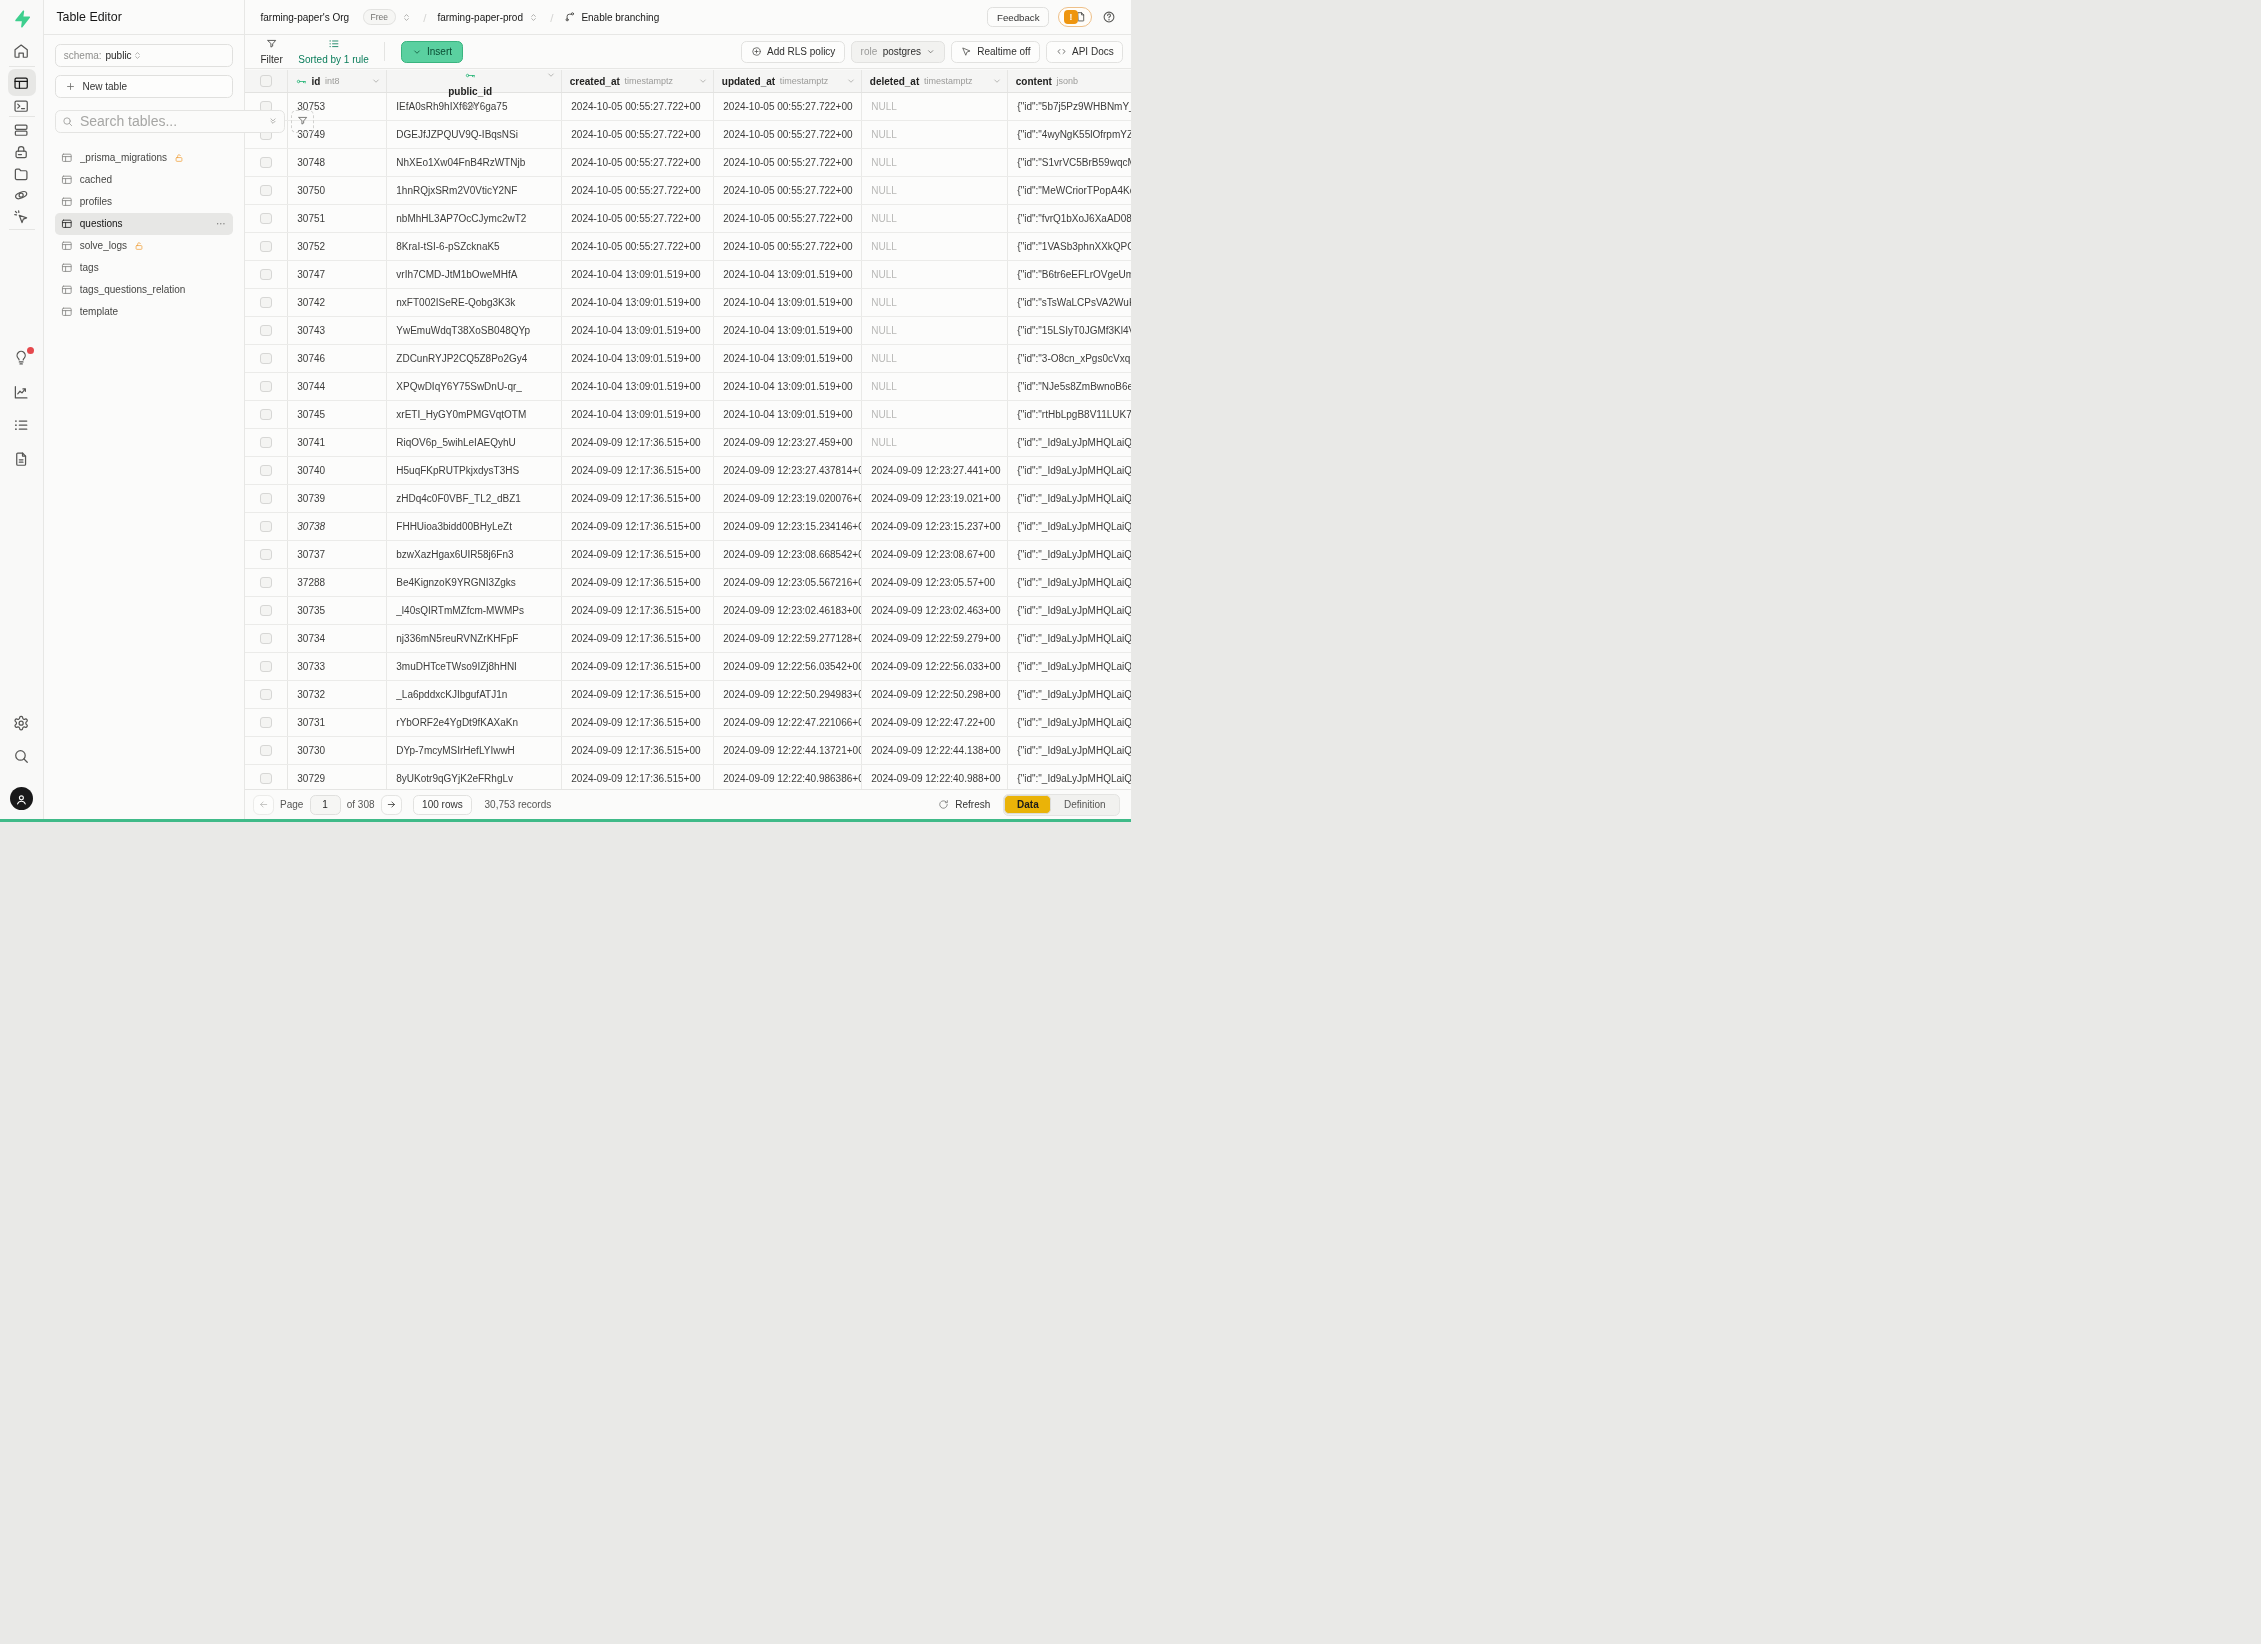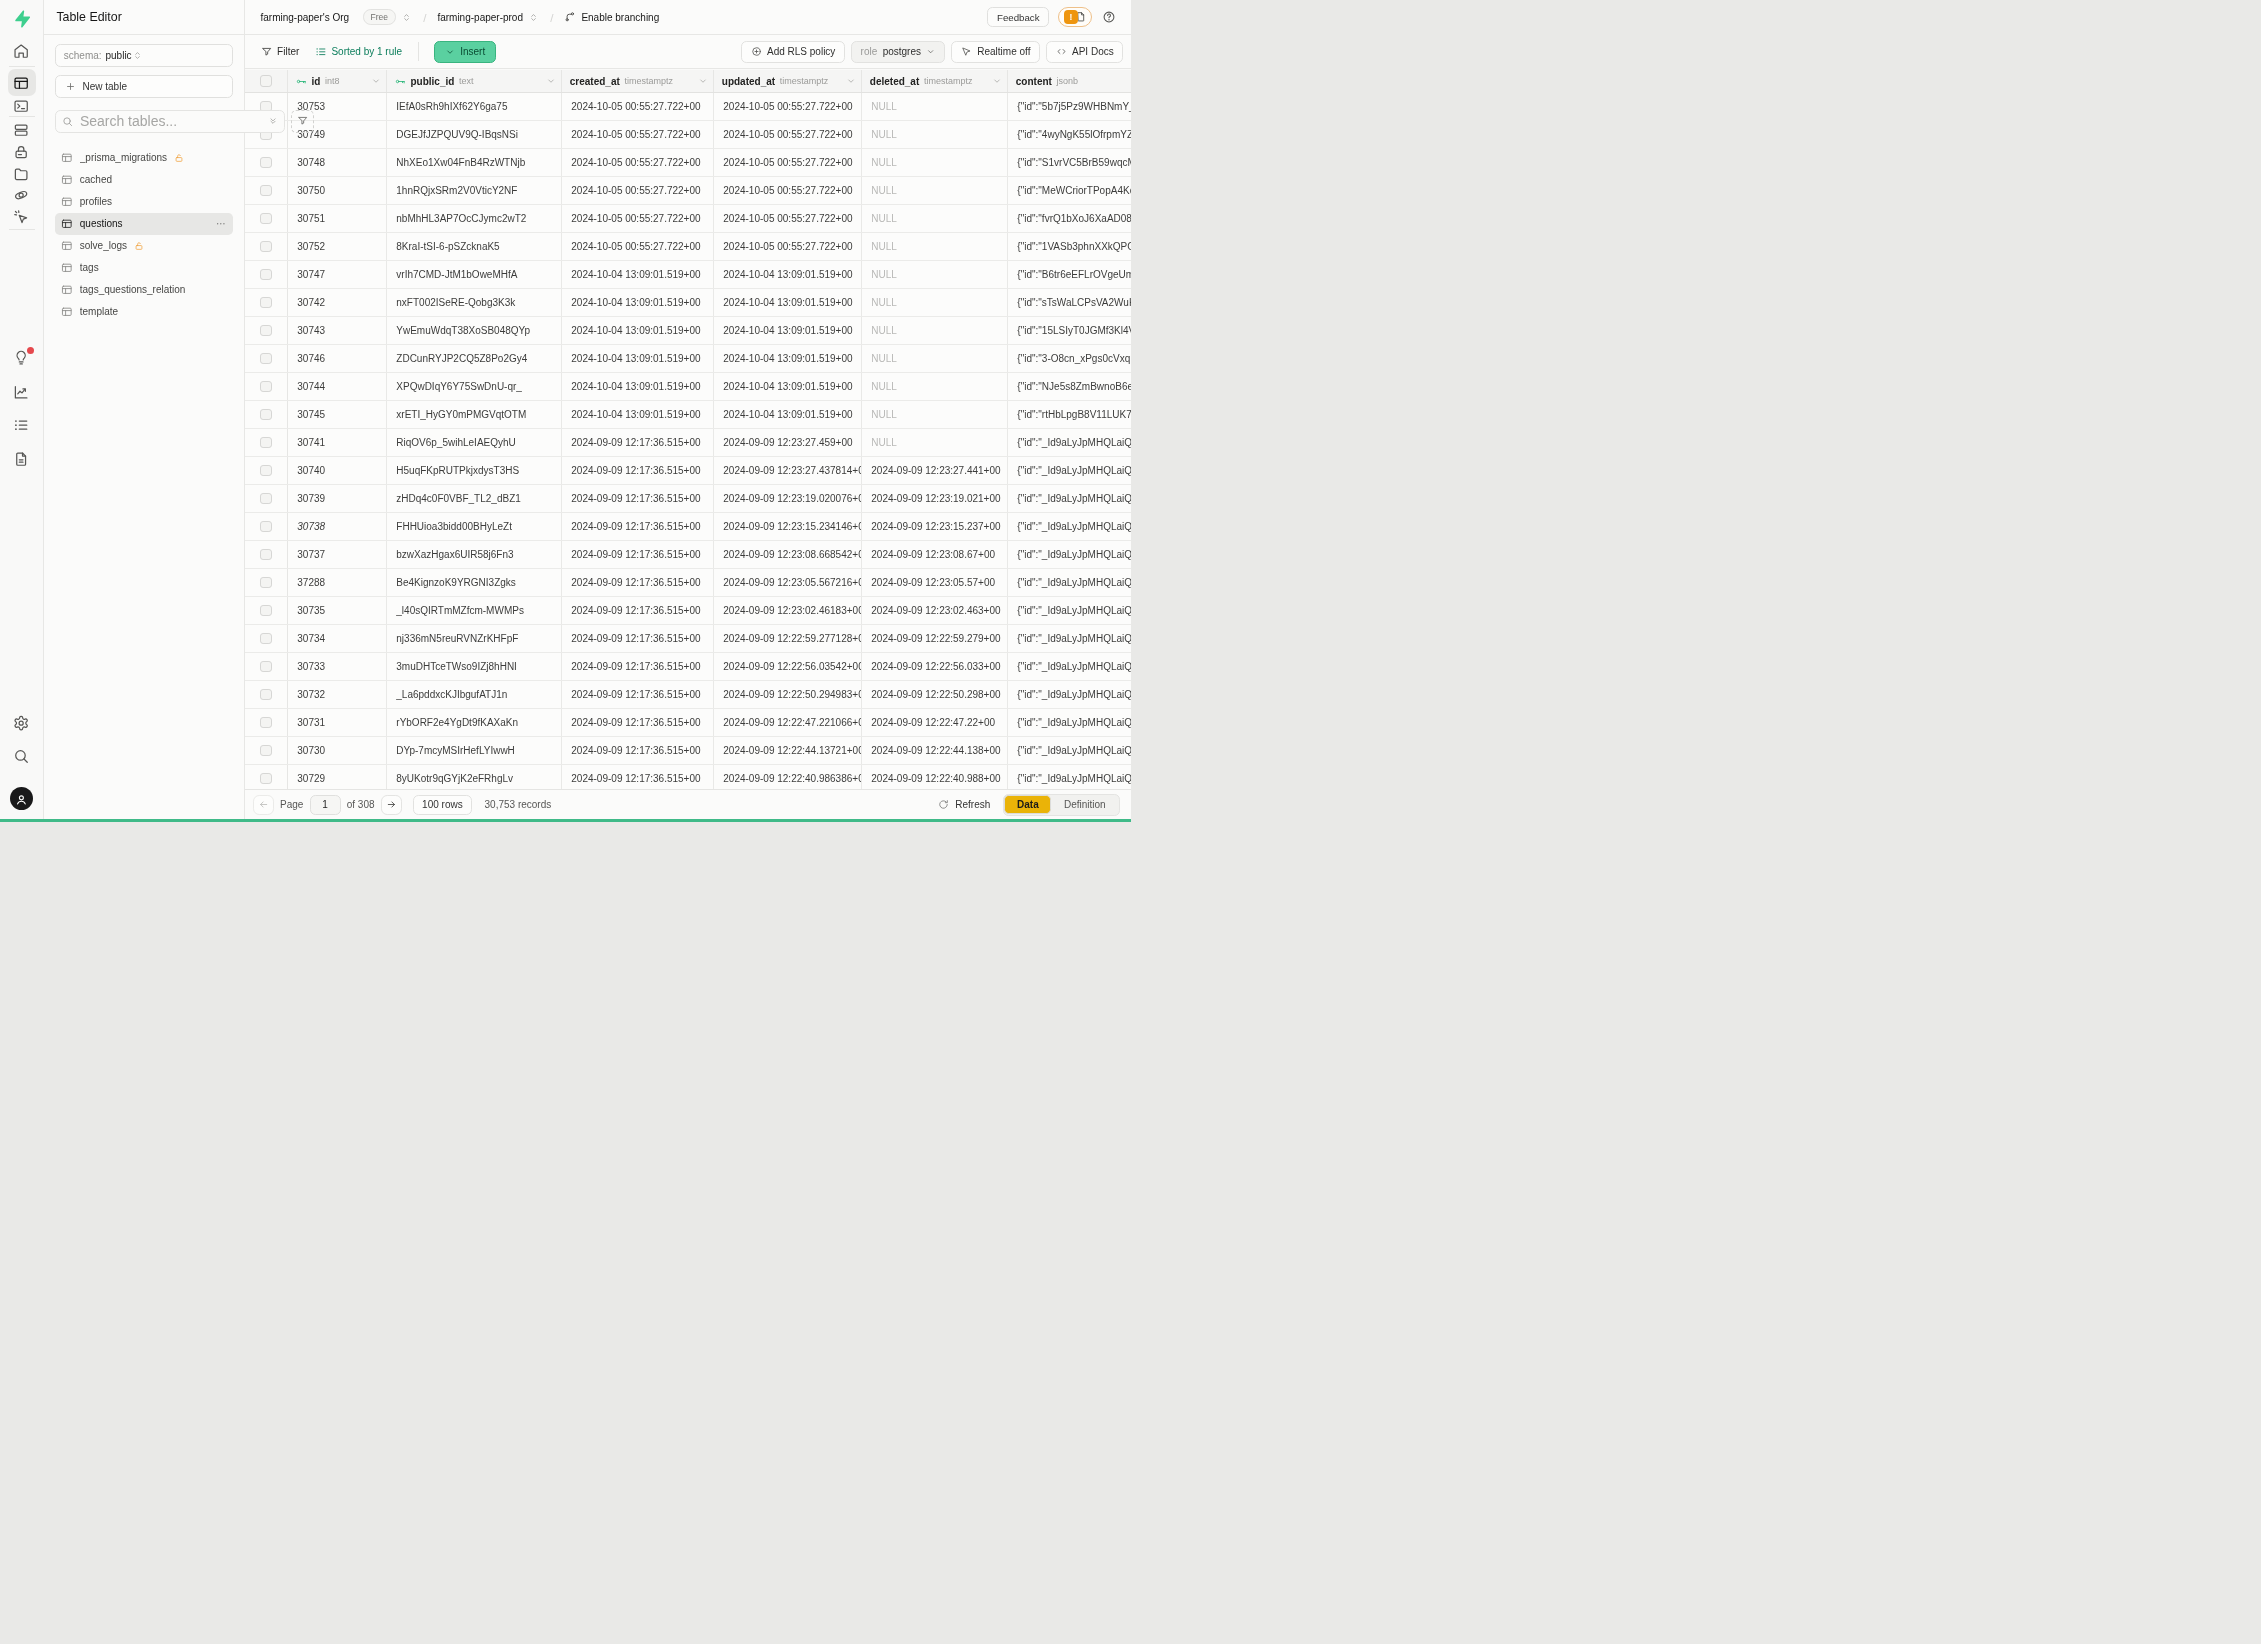--- a/index.html
+++ b/index.html
@@ -73,21 +73,21 @@
          display:flex;align-items:center;cursor:pointer;}
   .notif .sq{width:14px;height:14px;border-radius:3.9px;background:var(--notif_square);color:#fff;
              font-size:8.5px;font-weight:bold;display:flex;align-items:center;justify-content:center;z-index:1;}
   .notif svg{width:11.6px;height:11.6px;color:#4a4a48;margin-left:-3.1px;}
   .help-btn{width:15.5px;height:15.5px;border:none;background:transparent;color:#565654;padding:0;cursor:pointer;}
   .help-btn svg{width:14px;height:14px;}
 
   .toolbar{height:34px;border-bottom:0.8px solid #e7e7e5;background:#fbfbfa;display:flex;align-items:center;
            padding:0 7.8px 0 15.5px;gap:15.5px;}
   .tool-link{display:flex;align-items:center;gap:5px;background:none;border:none;padding:0;cursor:pointer;
-             font-family:inherit;font-size:10px;color:#2b2b2a;}
+             font-family:inherit;font-size:10px;color:#2b2b2a;flex-direction:column;}
   .tool-link svg{width:11.6px;height:11.6px;color:#454543;}
   .tool-link.green{color:var(--sorted_green);}
   .tool-link.green svg{color:var(--sorted_green);}
   .vsep{width:0.8px;height:18.6px;background:#e4e4e2;}
   .insert-btn{height:22px;padding:0 10px;border:0.8px solid var(--insert_border);background:var(--insert_bg);
               border-radius:5.4px;display:flex;align-items:center;gap:5.4px;color:var(--insert_text);
               font-size:10px;font-weight:500;cursor:pointer;font-family:inherit;}
   .insert-btn svg{width:10px;height:10px;}
   .toolbar-right{margin-left:auto;display:flex;align-items:center;gap:6.2px;}
   .tb-btn{height:22px;padding:0 8.5px;border:0.8px solid #e2e2e0;background:#fdfdfc;border-radius:5.4px;
@@ -494,21 +494,21 @@
             <svg viewBox="0 0 24 24" fill="none" stroke="currentColor" stroke-width="1.8" stroke-linecap="round" stroke-linejoin="round" class="keyicon" style="width: 11px; height: 11px; display: block;">
               <circle cx="5.6" cy="12" r="2.7"></circle>
               <path d="M8.3 12H20M20 12v3.2M16.4 12v2.5"></path>
             </svg>
             <span class="cname">id</span>
             <span class="ctype">int8</span>
             <svg viewBox="0 0 24 24" fill="none" stroke="currentColor" stroke-width="1.8" stroke-linecap="round" stroke-linejoin="round" class="hchev" style="width: 10px; height: 10px; display: block;">
               <path d="M6.5 9.5 12 15l5.5-5.5"></path>
             </svg>
           </div>
-          <div class="gcol" style="width: 175px;">
+          <div class="gcol" style="width: 175px; flex-direction: column;">
             <svg viewBox="0 0 24 24" fill="none" stroke="currentColor" stroke-width="1.8" stroke-linecap="round" stroke-linejoin="round" class="keyicon" style="width: 11px; height: 11px; display: block;">
               <circle cx="5.6" cy="12" r="2.7"></circle>
               <path d="M8.3 12H20M20 12v3.2M16.4 12v2.5"></path>
             </svg>
             <span class="cname">public_id</span>
             <span class="ctype">text</span>
             <svg viewBox="0 0 24 24" fill="none" stroke="currentColor" stroke-width="1.8" stroke-linecap="round" stroke-linejoin="round" class="hchev" style="width: 10px; height: 10px; display: block;">
               <path d="M6.5 9.5 12 15l5.5-5.5"></path>
             </svg>
           </div>

